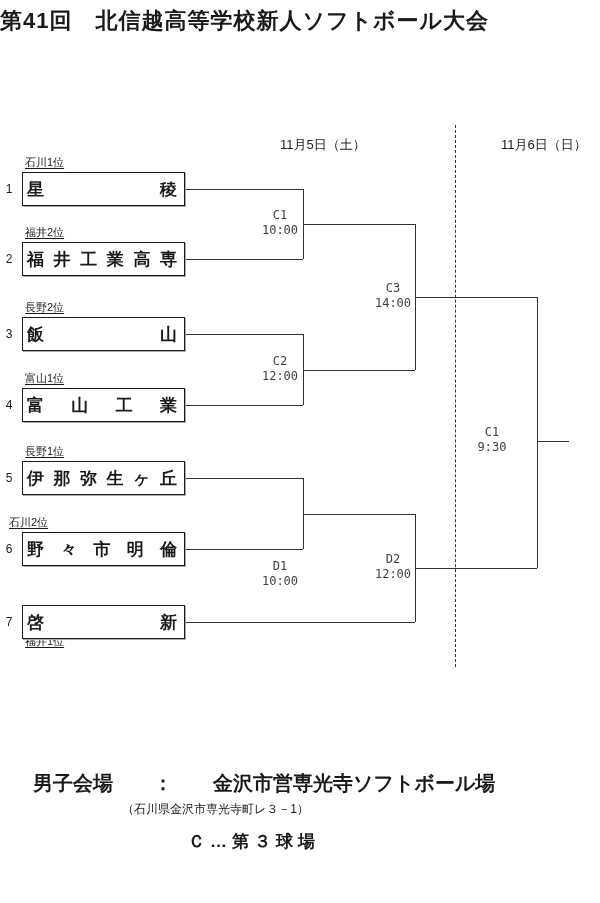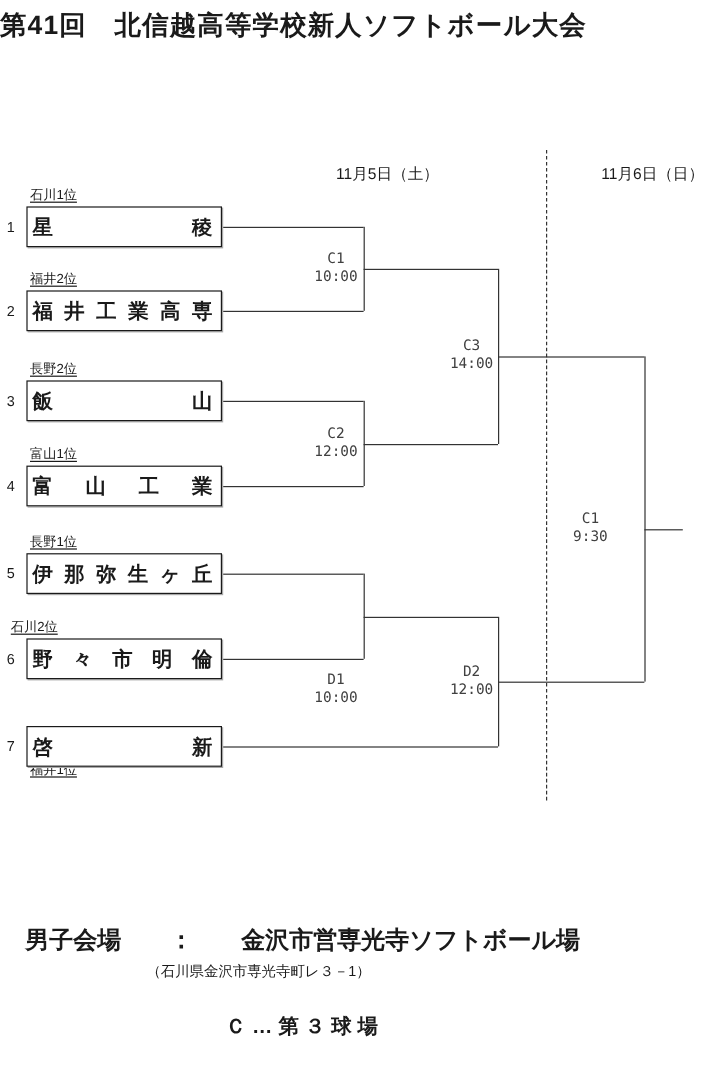--- a/index.html
+++ b/index.html
@@ -16,24 +16,24 @@
   .box{position:absolute;left:22px;width:163px;height:34px;background:#fff;
     border:1px solid #1a1a1a;box-shadow:1px 1px 0 #a8a8a8;box-sizing:border-box;
     display:flex;align-items:center;}
   .team-name{flex:1;display:flex;justify-content:space-between;
     padding:0 7px 0 4px;font-size:17px;font-weight:bold;line-height:1;}
   .hline{position:absolute;height:0;border-top:1px solid #333;}
   .vline{position:absolute;width:0;border-left:1px solid #333;}
   .dashed{border-left:1px dashed #333;}
   .match-label{position:absolute;width:64px;text-align:center;font-size:12px;
     line-height:15px;font-family:"DejaVu Sans Mono",monospace;color:#404040;}
-  .venue-heading{position:absolute;left:21px;top:770px;font-size:20px;font-weight:bold;white-space:nowrap;}
+  .venue-heading{position:absolute;left:33px;top:770px;font-size:20px;font-weight:bold;white-space:nowrap;}
   .venue-address{position:absolute;left:122px;top:801px;font-size:12px;white-space:nowrap;}
   .venue-court{position:absolute;left:188px;font-size:17px;font-weight:bold;
-    letter-spacing:5px;white-space:nowrap;margin-top:14px;}
+    letter-spacing:5px;white-space:nowrap;}
 </style>
 </head>
 <body>
 
 <div id="page">
 
   <div class="title">第41回　北信越高等学校新人ソフトボール大会</div>
 
   <div class="date-label" style="left:280px;top:136px;">11月5日（土）</div>
   <div class="date-label" style="left:501px;top:136px;">11月6日（日）</div>

